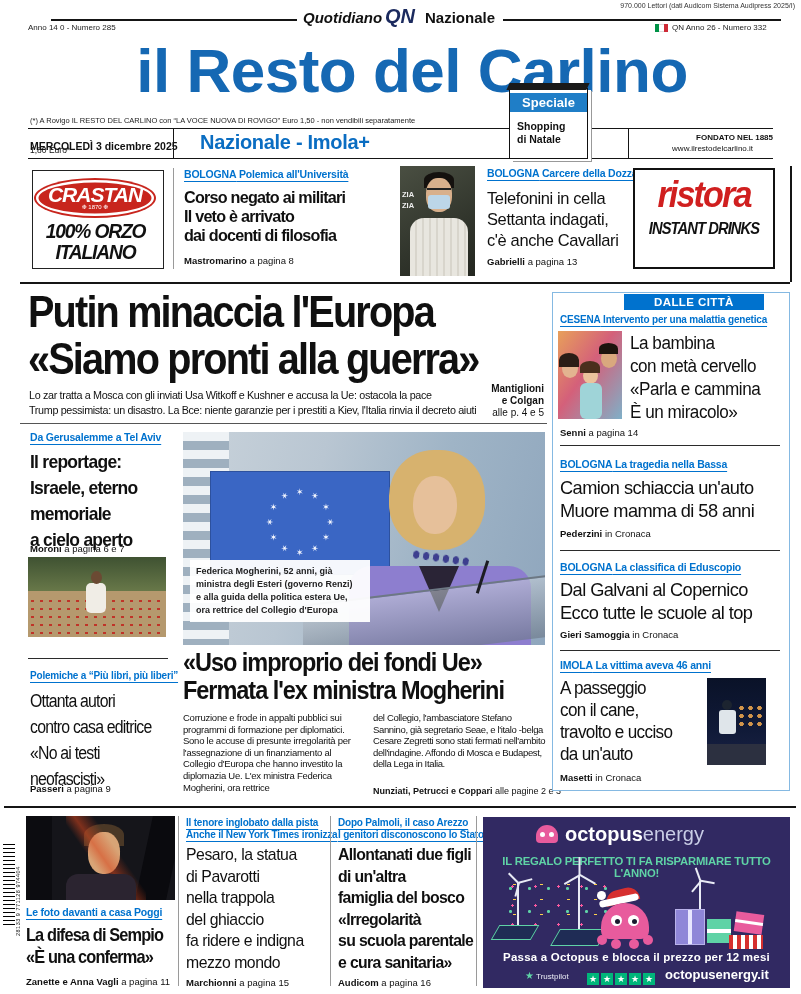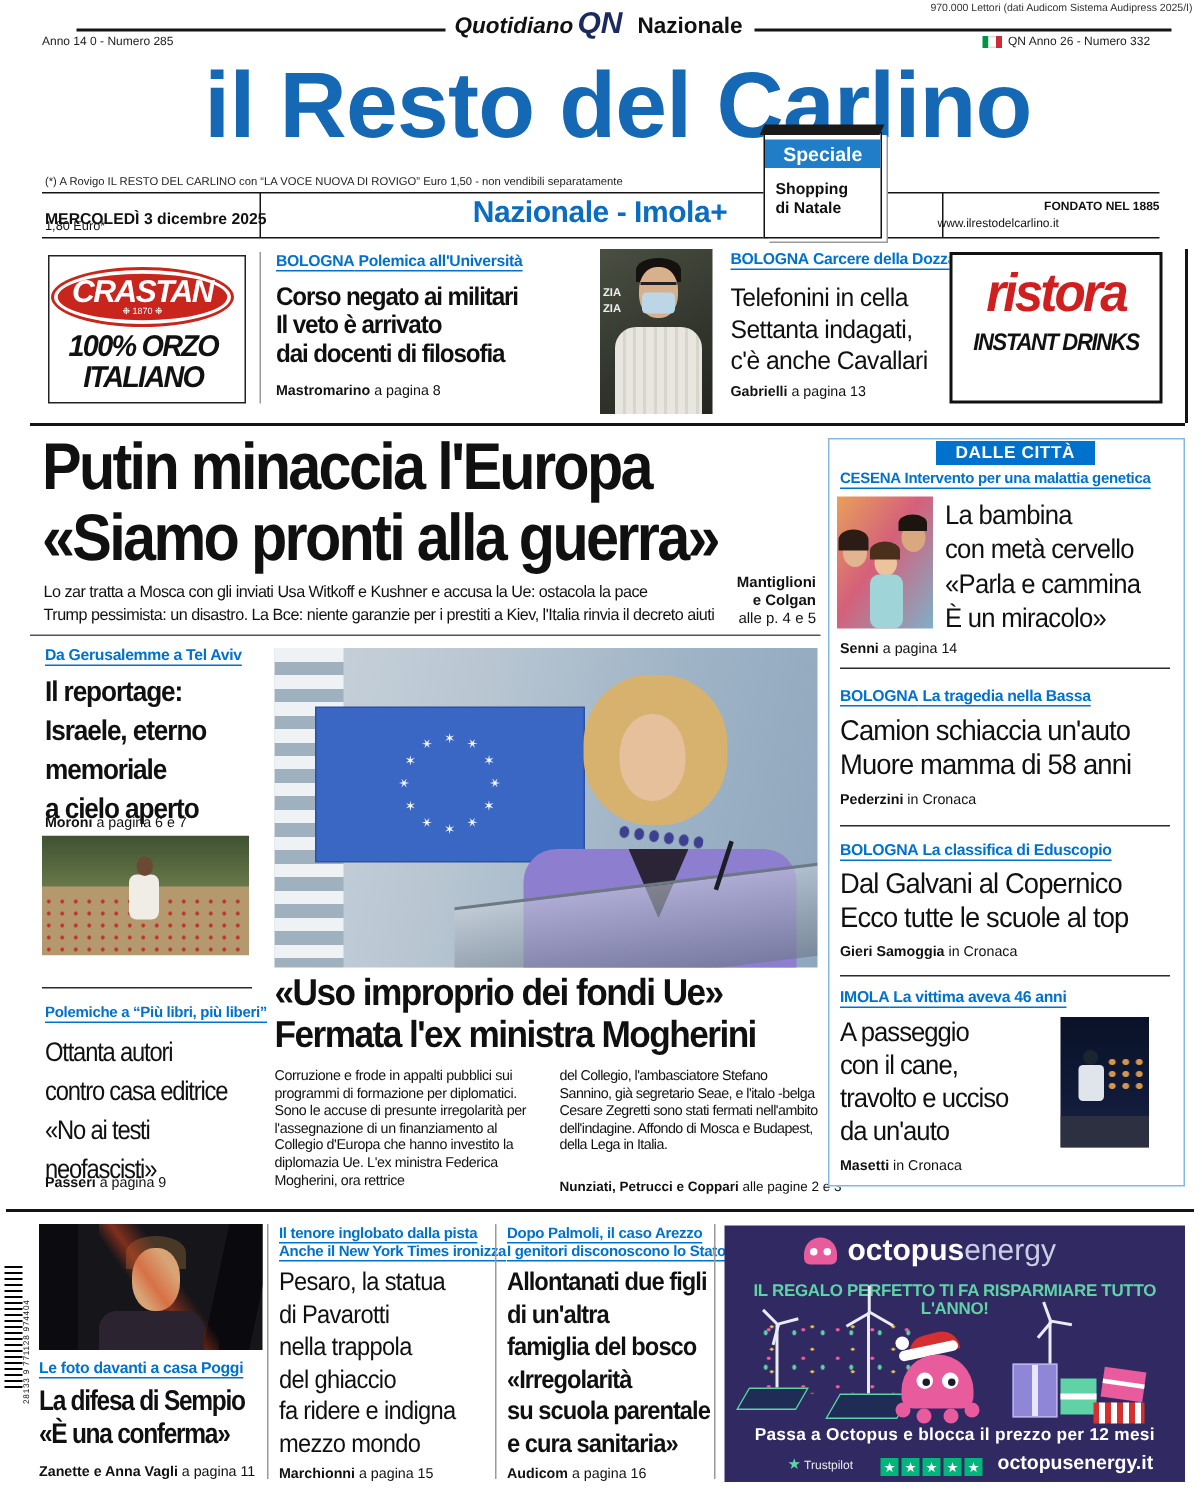--- a/index.html
+++ b/index.html
@@ -15,21 +15,21 @@
   .hl{letter-spacing:-.6px;transform-origin:0 0;color:#101010}
   .b800{font-weight:800}.b400{font-weight:400}
   .rule{background:#151515}
   .vline{background:#9a9a9a}
   .thin{background:#2b2b2b}
   
   .logo{font-weight:800;color:#1568b3;letter-spacing:-.5px}
   .edition{font-weight:800;color:#0a6dc2;letter-spacing:-.3px}
   
   .rbox{border:1.5px solid #85b9e2}
-  .tab{background:#0072ce;color:#fff;font-weight:800;font-size:11.5px;letter-spacing:.4px;padding:2px 13px}
+  .tab{background:#0072ce;color:#fff;font-weight:800;font-size:11.5px;letter-spacing:.4px;padding:2px 30px}
   
   .crastan-oval{background:#c8251d;border-radius:50%;box-shadow:inset 0 0 0 2.5px #fff,0 0 0 2px #c8251d;
                 color:#fff;text-align:center}
   .ritalic{font-style:italic;font-weight:900}
   
   .oct{background:#312962;color:#fff}
   .oct .green{color:#5fd3a6}
   
   .eu span{position:absolute;left:calc(50% - 4px);top:calc(50% - 6px);font-size:9px;color:#f5f7ff}
   .eu span:nth-child(1){transform:rotate(0deg) translateY(-30px)}
@@ -67,23 +67,23 @@
 
 <div class="abs logo" style="left:78px;top:36px;width:668px;font-size:62px;line-height:70px;text-align:center">il Resto del Carlino</div>
 <div class="abs" style="left:30px;top:116px;font-size:7.5px;color:#222">(*) A Rovigo IL RESTO DEL CARLINO con “LA VOCE NUOVA DI ROVIGO” Euro 1,50 - non vendibili separatamente</div>
 
 <div class="abs rule" style="left:28px;top:128px;width:745px;height:1px"></div>
 <div class="abs rule" style="left:28px;top:158px;width:745px;height:1px"></div>
 <div class="abs rule" style="left:173px;top:128px;width:1px;height:30px"></div>
 <div class="abs rule" style="left:628px;top:128px;width:1px;height:30px"></div>
 <div class="abs" style="left:30px;top:140px;font-size:10.5px;font-weight:800">MERCOLEDÌ 3 dicembre 2025</div>
 <div class="abs" style="left:30px;top:145px;font-size:8.5px">1,80 Euro*</div>
-<div class="abs edition" style="left:200px;top:131px;width:400px;font-size:20px;text-align:center">Nazionale - Imola+</div>
+<div class="abs edition" style="left:200px;top:131px;width:400px;font-size:20px;text-align:left">Nazionale - Imola+</div>
 <div class="abs" style="left:645px;top:133px;width:128px;font-size:8px;font-weight:600;text-align:right">FONDATO NEL 1885</div>
-<div class="abs" style="left:625px;top:144px;width:128px;font-size:8px;text-align:left">www.ilrestodelcarlino.it</div>
+<div class="abs" style="left:625px;top:144px;width:128px;font-size:8px;text-align:right">www.ilrestodelcarlino.it</div>
 
 <div class="abs" style="left:509px;top:88px;width:77px;height:69px;background:#fff;border:1px solid #111;box-shadow:3px 2px 0 #fff, 4px 3px 0 #999">
   <div class="abs" style="left:-2px;top:-6px;width:80px;height:7px;background:#1a1a1a;transform:skewX(-25deg)"></div>
   <div class="abs" style="left:0;top:4px;width:77px;background:#1f7ec7;color:#fff;font-weight:800;font-size:13px;text-align:center;padding:2px 0">Speciale</div>
   <div class="abs pre" style="left:7px;top:31px;font-size:10.5px;font-weight:800;line-height:1.25">Shopping
 di Natale</div>
 </div>
 
 <div class="abs" style="left:32px;top:170px;width:130px;height:97px;border:1.5px solid #222;background:#fff">
   <div class="crastan-oval abs" style="left:3px;top:9px;width:118px;height:36px">
@@ -185,20 +185,24 @@
       <span>✶</span>
       <span>✶</span>
   </div>
   <div class="abs" style="left:206px;top:18px;width:96px;height:100px;background:#d7b26e;border-radius:46%"></div>
   <div class="abs" style="left:230px;top:44px;width:44px;height:58px;background:#e6c09a;border-radius:48%"></div>
   <div class="abs" style="left:166px;top:134px;width:182px;height:80px;background:#8d7ecf;border-radius:22px 22px 0 0"></div>
   <div class="abs" style="left:236px;top:134px;width:40px;height:46px;background:#2a2436;clip-path:polygon(0 0,100% 0,50% 100%)"></div>
   <div class="abs" style="left:228px;top:120px;width:58px;height:12px;background-image:radial-gradient(#3d3f8f 3px,transparent 3.5px);background-size:10px 12px;transform:rotate(8deg)"></div>
   <div class="abs" style="left:120px;top:158px;width:242px;height:60px;background:linear-gradient(rgba(200,208,216,.55),rgba(110,122,138,.65));border-top:2px solid #6d7884;transform:skewY(-7deg)"></div>
   <div class="abs" style="left:298px;top:128px;width:3px;height:34px;background:#1c1c22;transform:rotate(18deg)"></div>
+  <div class="abs pre" style="left:7px;top:128px;width:168px;background:rgba(255,255,255,.95);padding:5px 6px;font-size:9px;font-weight:700;line-height:13px;color:#222">Federica Mogherini, 52 anni, già
+ministra degli Esteri (governo Renzi)
+e alla guida della politica estera Ue,
+ora rettrice del Collegio d'Europa</div>
 </div>
 
 <div class="abs pre hl b800" style="left:183px;top:648px;font-size:25px;line-height:28px;letter-spacing:-1.1px;transform:scaleX(.94)">«Uso improprio dei fondi Ue»
 Fermata l'ex ministra Mogherini</div>
 <div class="abs pre" style="left:183px;top:712px;width:174px;font-size:9.5px;line-height:11.6px;letter-spacing:-.25px">Corruzione e frode in appalti pubblici sui programmi di formazione per diplomatici. Sono le accuse di presunte irregolarità per l'assegnazione di un finanziamento al Collegio d'Europa che hanno investito la diplomazia Ue. L'ex ministra Federica Mogherini, ora rettrice</div>
 <div class="abs pre" style="left:373px;top:712px;width:174px;font-size:9.5px;line-height:11.6px;letter-spacing:-.35px">del Collegio, l'ambasciatore Stefano Sannino, già segretario Seae, e l'italo -belga Cesare Zegretti sono stati fermati nell'ambito dell'indagine. Affondo di Mosca e Budapest, della Lega in Italia.</div>
 <div class="abs by" style="left:373px;top:786px;font-size:9px">
   <b>Nunziati, Petrucci e Coppari</b><span> alle pagine 2 e 3</span>
 </div>
 

